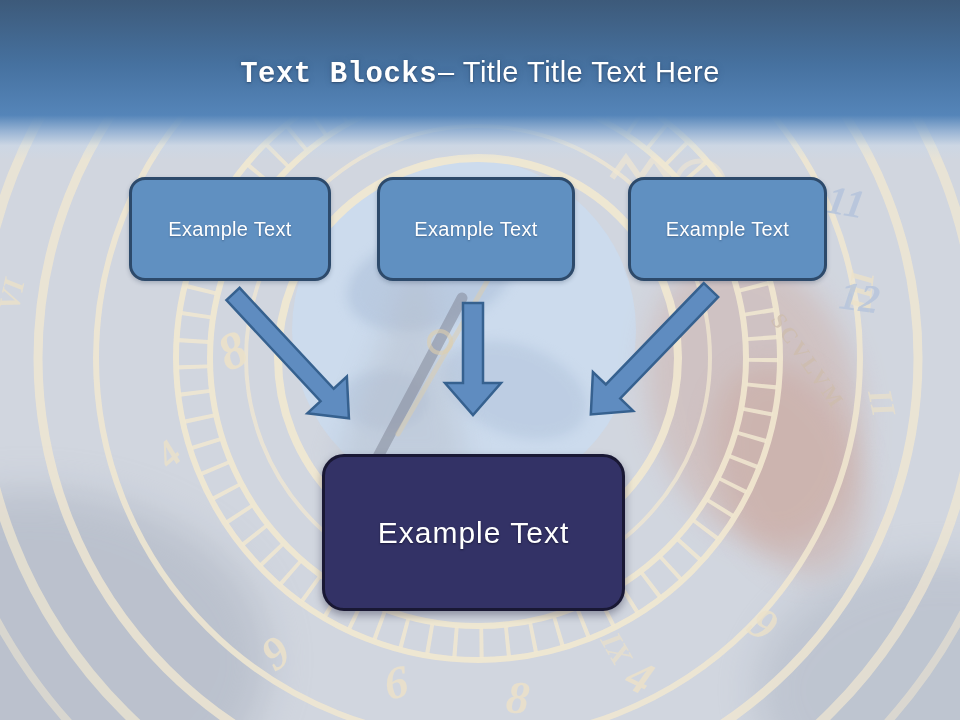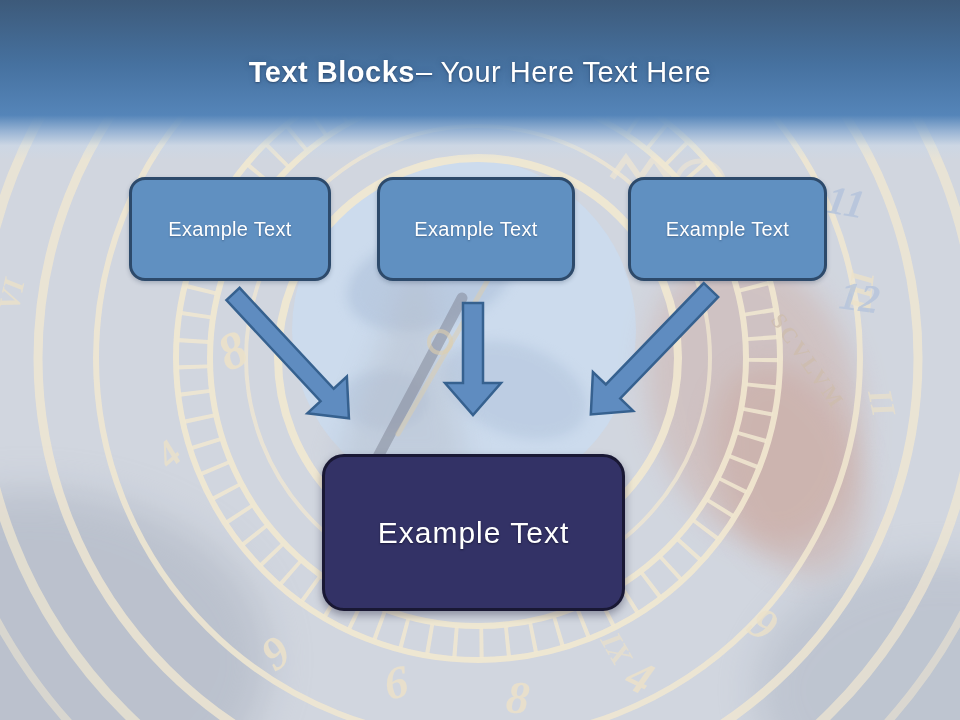--- a/index.html
+++ b/index.html
@@ -24,21 +24,21 @@
       var(--header-top) 0%, var(--header-mid) 40%, var(--header-low) 72%,
       rgba(133,168,208,0.75) 82%, rgba(196,216,238,0.35) 91%,
       rgba(222,233,246,0) 100%);
   }
   .slide-title{
     position:absolute; left:0; top:52px; width:100%;
     text-align:center; color:var(--title-text);
     font-size:29px; line-height:40px; letter-spacing:0.5px;
     text-shadow:0 1px 2px rgba(25,45,75,.55), 0 0 6px rgba(40,70,110,.35);
   }
-  .slide-title .t-bold{font-weight:700; margin-right:1px;}
+  .slide-title .t-bold{font-weight:700; margin-right:1px;font-family:Liberation Mono, monospace;}
   .slide-title .t-reg{font-weight:400;}
   .text-block{
     position:absolute; display:flex; align-items:center; justify-content:center;
     background:var(--box-fill); border:3px solid var(--box-border);
     border-radius:16px; box-sizing:border-box;
     box-shadow:0 2px 4px rgba(30,50,80,.25);
     color:var(--box-text); font-size:20px; letter-spacing:.3px;
     text-shadow:0 1px 2px rgba(30,50,80,.4); text-align:center;
   }
   .block-1{left:129px; top:177px; width:202px; height:104px;}
@@ -135,21 +135,21 @@
       <text class="num num-faint" x="838" y="308" font-size="40" transform="rotate(8 838 308)" opacity="0.8">12</text>
       <text class="gothic" x="770" y="320" font-size="22" transform="rotate(55 770 320)" opacity="0.8">SCVLVM</text>
     </g>
 
     <rect x="0" y="0" width="960" height="720" fill="#ffffff" opacity="0.15"></rect>
   </svg>
 
   <div class="header-band"></div>
 
   <div class="slide-title">
-    <span class="t-bold">Text Blocks</span><span class="t-reg">– Your Here Text Here</span>
+    <span class="t-bold">Text Blocks</span><span class="t-reg">– Title Title Text Here</span>
   </div>
 
   <div class="text-block block-1">
     <span>Example Text</span>
   </div>
   <div class="text-block block-2">
     <span>Example Text</span>
   </div>
   <div class="text-block block-3">
     <span>Example Text</span>

